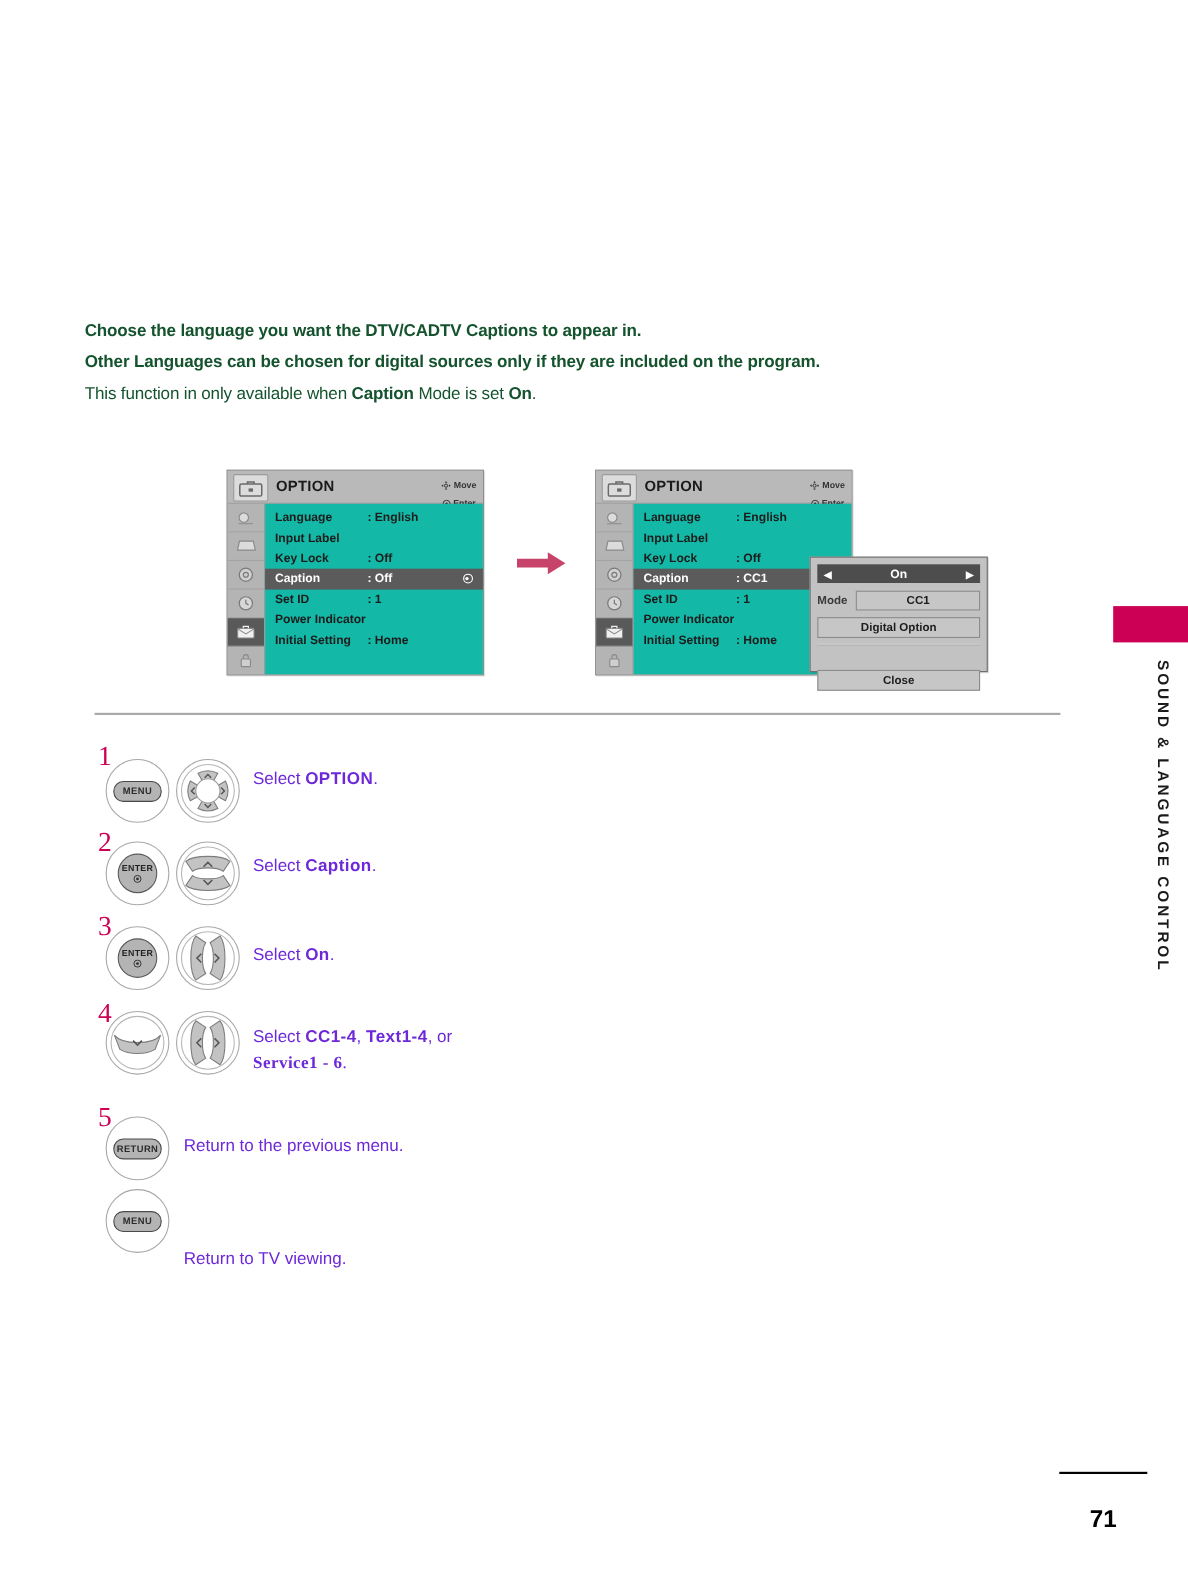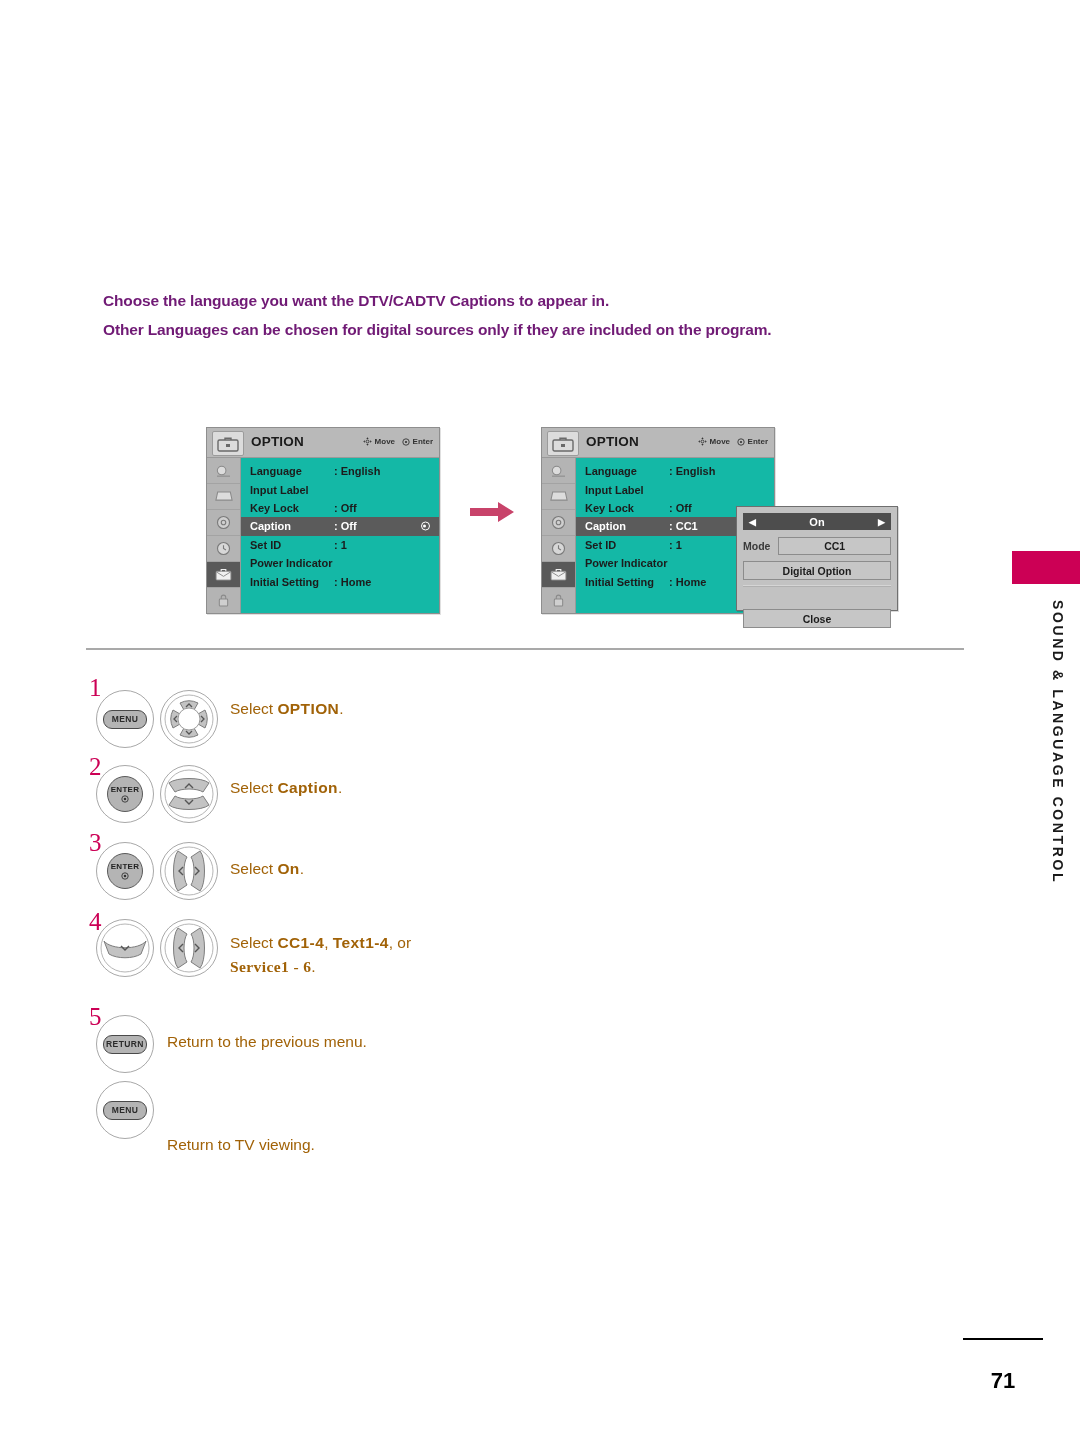--- a/index.html
+++ b/index.html
@@ -10,22 +10,22 @@
   }
   .page{position:absolute;inset:0;}
 
   
   #title{
     position:absolute;left:86px;top:238px;
     font-size:28px;font-weight:bold;color:#CC0055;
     letter-spacing:-0.2px;white-space:nowrap;
   }
   .intro{
-    position:absolute;left:103px;
-    font-size:15.5px;color:#701a75;font-weight:bold;
+    position:absolute;left:77px;
+    font-size:15.5px;color:#14532d;font-weight:bold;
     white-space:nowrap;letter-spacing:-0.15px;
   }
   #intro0{top:292px;}
   #intro1{top:321px;}
   #intro2{top:350px;}
   .intro .reg{font-weight:normal;}
 
   
   #divider{
     position:absolute;left:86px;top:648px;width:878px;height:2px;
@@ -48,21 +48,21 @@
     position:absolute;left:5px;top:3px;width:30px;height:23px;
     background:#dcdcdc;border:1px solid #9b9b9b;border-radius:2px;
     display:flex;align-items:center;justify-content:center;
   }
   .osd-title{
     position:absolute;left:44px;top:6px;
     font-size:13.5px;font-weight:bold;color:#1a1a1a;letter-spacing:.2px;
   }
   .osd-hints{
     position:absolute;right:6px;top:9px;
-    font-size:8px;color:#333;font-weight:bold;display:flex;gap:7px;align-items:center;
+    font-size:8px;color:#333;font-weight:bold;display:flex;gap:7px;align-items:center;flex-direction:column;
   }
   .osd-hints .hk{display:flex;align-items:center;gap:2.5px;}
   .osd-body{position:relative;height:155px;display:flex;}
   .osd-rail{
     width:33px;background:#b4b4b4;border-right:1px solid #9a9a9a;
     display:flex;flex-direction:column;
   }
   .rail-i{
     flex:1;display:flex;align-items:center;justify-content:center;
     border-bottom:1px solid #a3a3a3;
@@ -134,21 +134,21 @@
     display:flex;align-items:center;justify-content:center;
     font-size:8.5px;font-weight:bold;color:#2b2b2b;letter-spacing:.4px;
   }
   .enterbtn{
     width:34px;height:34px;border-radius:50%;background:#b4b4b4;
     border:1.4px solid #5a5a5a;
     display:flex;flex-direction:column;align-items:center;justify-content:center;gap:1px;
   }
   .enterbtn .etxt{font-size:8px;font-weight:bold;color:#222;letter-spacing:.3px;}
   .steptext{
-    position:absolute;font-size:15.5px;color:#a16207;white-space:nowrap;
+    position:absolute;font-size:15.5px;color:#6d28d9;white-space:nowrap;
   }
   .steptext b{font-weight:bold;letter-spacing:.4px;}
 
   
   #tab-block{
     position:absolute;right:0;top:551px;width:68px;height:33px;background:#CC0055;
   }
   #tab-text{
     position:absolute;right:14px;top:600px;
     font-size:14px;font-weight:bold;color:#1a1a1a;letter-spacing:2.6px;
@@ -163,20 +163,21 @@
   }
 </style>
 </head>
 <body>
 
 <div class="page">
 
 
   <div class="intro" id="intro0">Choose the language you want the DTV/CADTV Captions to appear in.</div>
   <div class="intro" id="intro1">Other Languages can be chosen for digital sources only if they are included on the program.</div>
+  <div class="intro" id="intro2"><span class="reg">This function in only available when </span><span>Caption</span><span class="reg"> Mode is set </span><span>On</span><span class="reg">.</span></div>
 
   <div class="osd" id="osd1">
     <div class="osd-head">
       <div class="ficon">
         <svg width="22" height="16" viewBox="0 0 22 16">
             <rect x="1" y="4" width="20" height="11" rx="1.5" fill="none" stroke="#6a6a6a" stroke-width="1.4"></rect>
             <path d="M8 4V2.2h6V4" fill="none" stroke="#6a6a6a" stroke-width="1.4"></path>
             <rect x="9" y="8" width="4" height="3" fill="#6a6a6a"></rect>
           </svg>
       </div>

